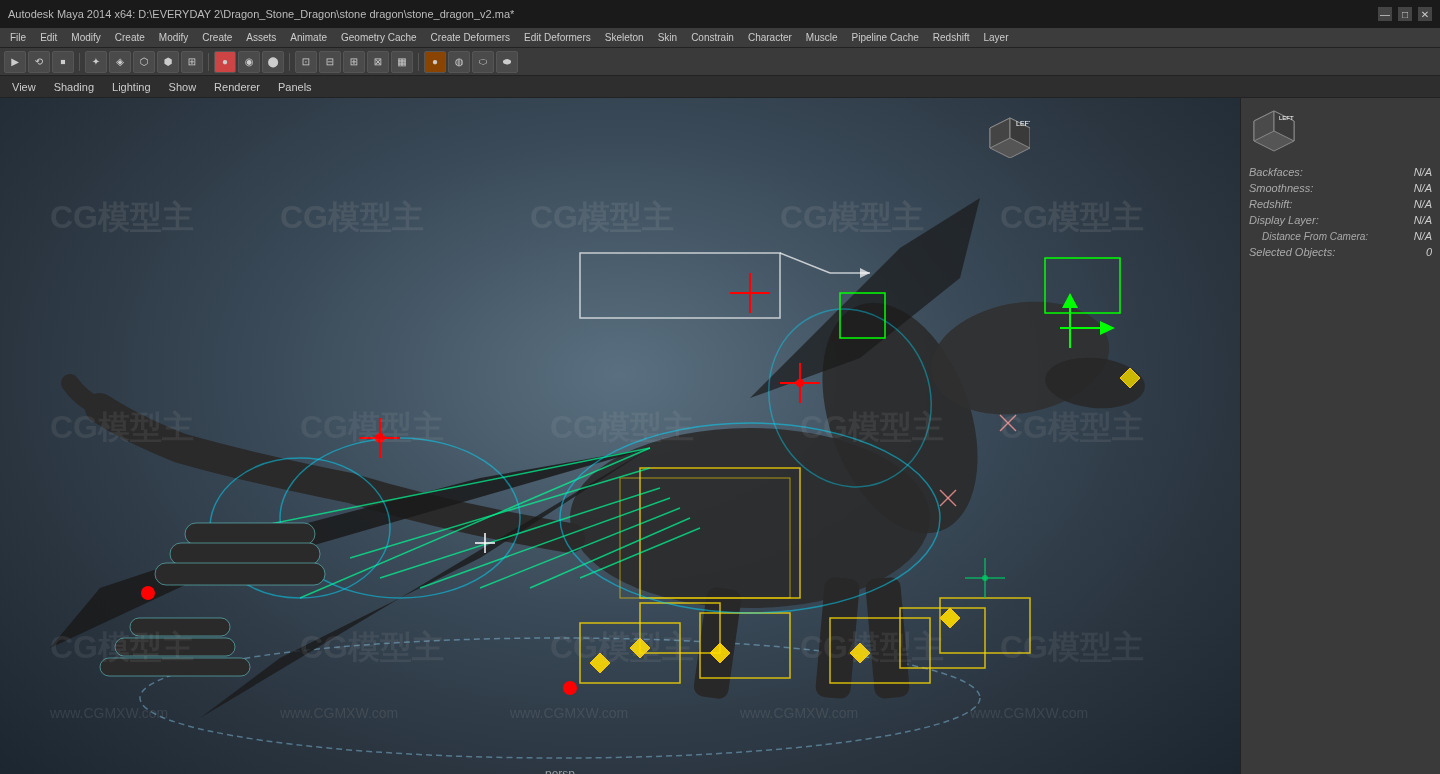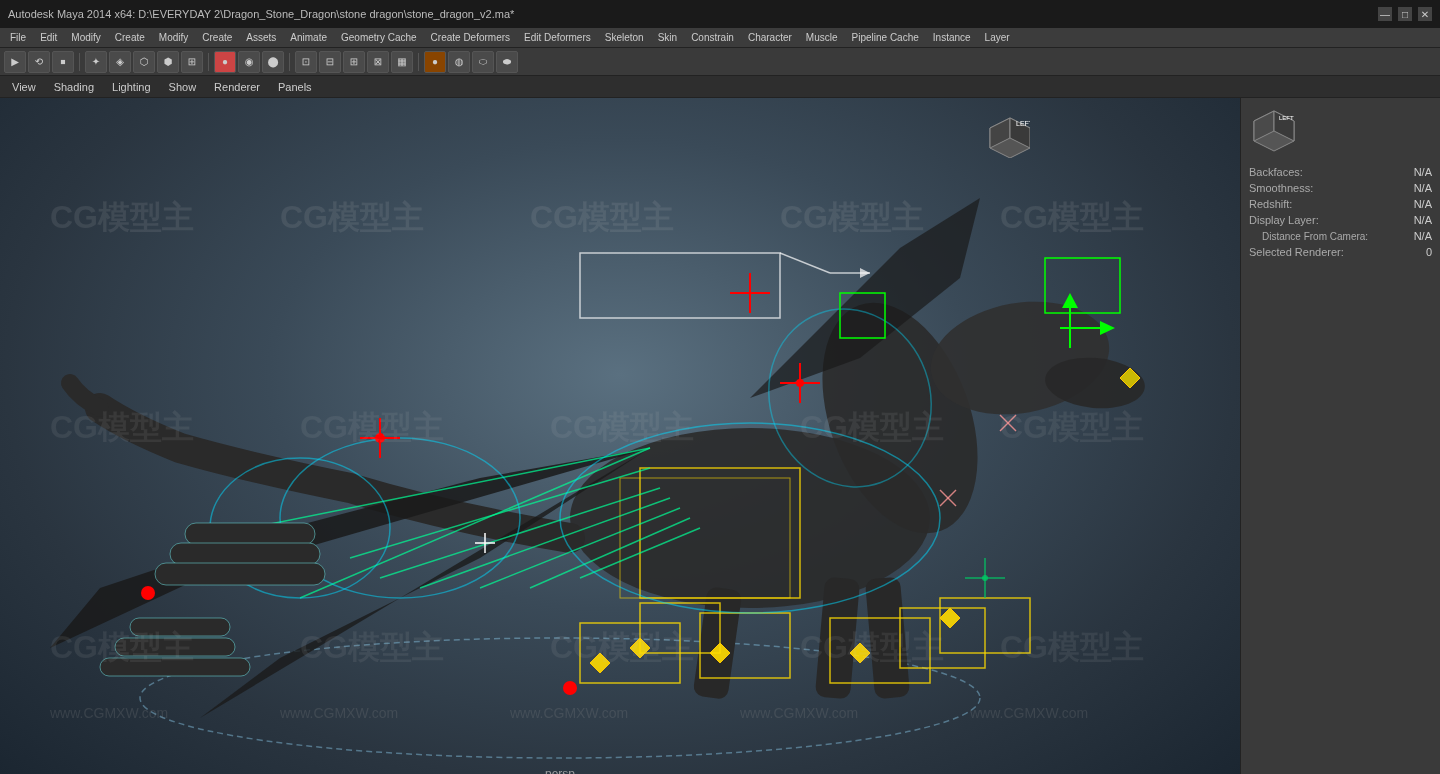--- a/index.html
+++ b/index.html
@@ -134,20 +134,21 @@
       border-left: 1px solid #222;
       padding: 8px;
     }
 
     .right-panel-row {
       display: flex;
       justify-content: space-between;
       align-items: center;
       margin-bottom: 4px;
       font-size: 11px;
+      font-style: italic;
     }
     .right-panel-label {
       color: #aaa;
     }
     .right-panel-value {
       color: #ccc;
     }
 
     
     #cube-widget {
@@ -181,21 +182,21 @@
     <span class="menu-item">Animate</span>
     <span class="menu-item">Geometry Cache</span>
     <span class="menu-item">Create Deformers</span>
     <span class="menu-item">Edit Deformers</span>
     <span class="menu-item">Skeleton</span>
     <span class="menu-item">Skin</span>
     <span class="menu-item">Constrain</span>
     <span class="menu-item">Character</span>
     <span class="menu-item">Muscle</span>
     <span class="menu-item">Pipeline Cache</span>
-    <span class="menu-item">Instance</span>
+    <span class="menu-item">Redshift</span>
     <span class="menu-item">Layer</span>
   </div>
 
 <div id="toolbar">
   <div class="toolbar-btn">▶</div>
   <div class="toolbar-btn">⟲</div>
   <div class="toolbar-btn">⏹</div>
   <div class="toolbar-separator"></div>
   <div class="toolbar-btn">✦</div>
   <div class="toolbar-btn">◈</div>
@@ -401,18 +402,18 @@
       </div>
       <div class="right-panel-row">
         <span class="right-panel-label">Display Layer:</span>
         <span class="right-panel-value">N/A</span>
       </div>
       <div class="right-panel-row">
         <span class="right-panel-label" style="font-size:10px;margin-left:13px;">Distance From Camera:</span>
         <span class="right-panel-value">N/A</span>
       </div>
       <div class="right-panel-row">
-        <span class="right-panel-label">Selected Renderer:</span>
+        <span class="right-panel-label">Selected Objects:</span>
         <span class="right-panel-value">0</span>
       </div>
     </div>
   </div>
 </div>
 
 </body></html>

